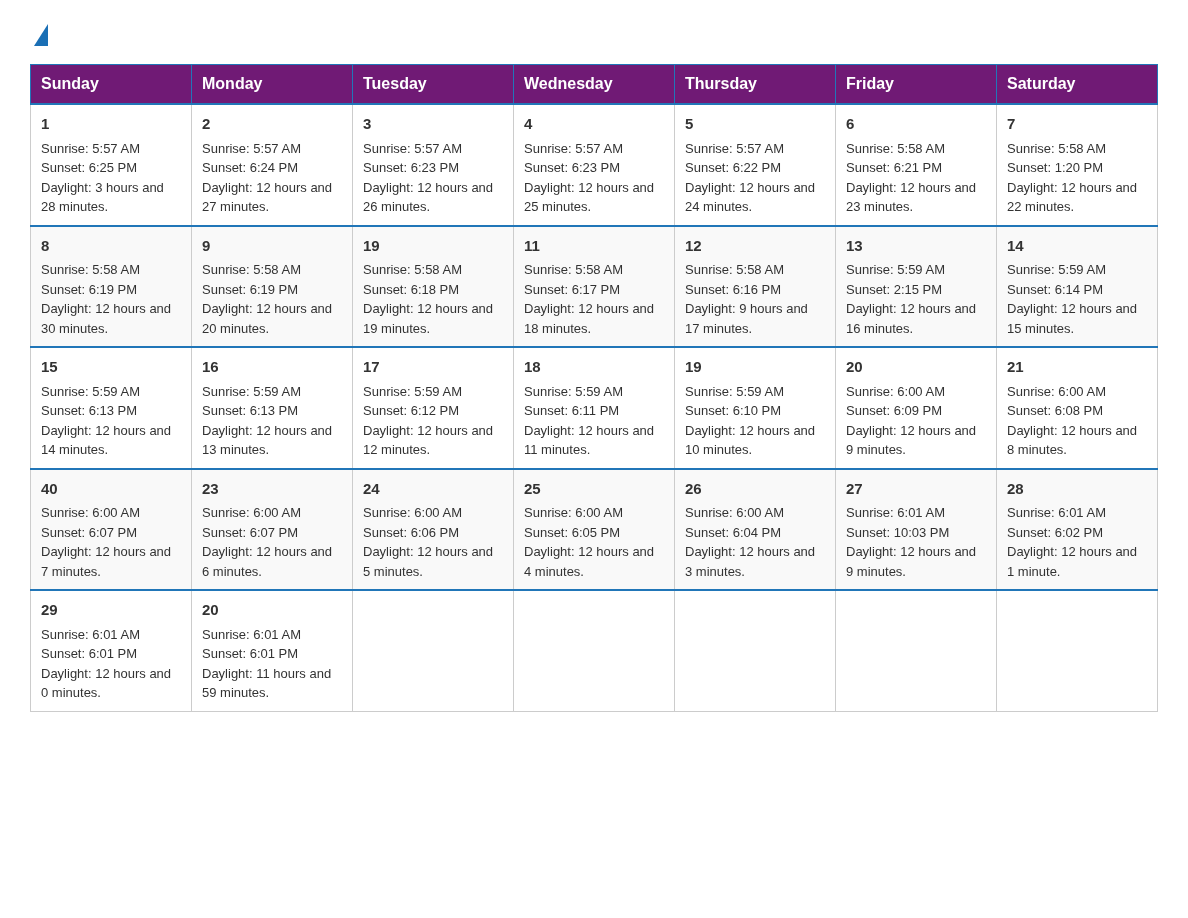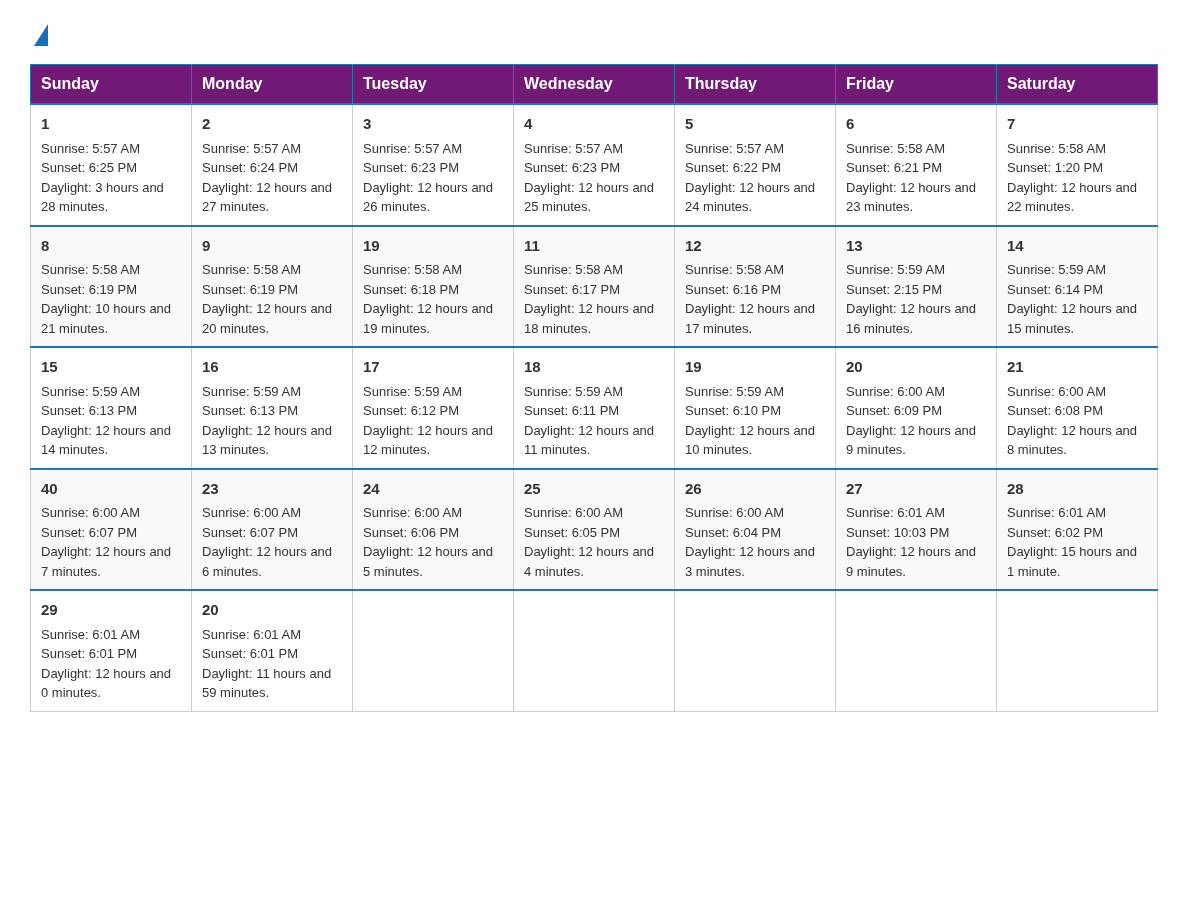--- a/index.html
+++ b/index.html
@@ -139,45 +139,45 @@
   <tr>
         <td><span class="day-number">1</span><span class="day-info">Sunrise: 5:57 AM</span><br><span class="day-info">Sunset: 6:25 PM</span><br><span class="day-info">Daylight: 3 hours and 28 minutes.</span></td>
         <td><span class="day-number">2</span><span class="day-info">Sunrise: 5:57 AM</span><br><span class="day-info">Sunset: 6:24 PM</span><br><span class="day-info">Daylight: 12 hours and 27 minutes.</span></td>
         <td><span class="day-number">3</span><span class="day-info">Sunrise: 5:57 AM</span><br><span class="day-info">Sunset: 6:23 PM</span><br><span class="day-info">Daylight: 12 hours and 26 minutes.</span></td>
         <td><span class="day-number">4</span><span class="day-info">Sunrise: 5:57 AM</span><br><span class="day-info">Sunset: 6:23 PM</span><br><span class="day-info">Daylight: 12 hours and 25 minutes.</span></td>
         <td><span class="day-number">5</span><span class="day-info">Sunrise: 5:57 AM</span><br><span class="day-info">Sunset: 6:22 PM</span><br><span class="day-info">Daylight: 12 hours and 24 minutes.</span></td>
         <td><span class="day-number">6</span><span class="day-info">Sunrise: 5:58 AM</span><br><span class="day-info">Sunset: 6:21 PM</span><br><span class="day-info">Daylight: 12 hours and 23 minutes.</span></td>
         <td><span class="day-number">7</span><span class="day-info">Sunrise: 5:58 AM</span><br><span class="day-info">Sunset: 1:20 PM</span><br><span class="day-info">Daylight: 12 hours and 22 minutes.</span></td>
       </tr>
       <tr>
-        <td><span class="day-number">8</span><span class="day-info">Sunrise: 5:58 AM</span><br><span class="day-info">Sunset: 6:19 PM</span><br><span class="day-info">Daylight: 10 hours and 21 minutes.</span></td>
+        <td><span class="day-number">8</span><span class="day-info">Sunrise: 5:58 AM</span><br><span class="day-info">Sunset: 6:19 PM</span><br><span class="day-info">Daylight: 12 hours and 30 minutes.</span></td>
         <td><span class="day-number">9</span><span class="day-info">Sunrise: 5:58 AM</span><br><span class="day-info">Sunset: 6:19 PM</span><br><span class="day-info">Daylight: 12 hours and 20 minutes.</span></td>
         <td><span class="day-number">19</span><span class="day-info">Sunrise: 5:58 AM</span><br><span class="day-info">Sunset: 6:18 PM</span><br><span class="day-info">Daylight: 12 hours and 19 minutes.</span></td>
         <td><span class="day-number">11</span><span class="day-info">Sunrise: 5:58 AM</span><br><span class="day-info">Sunset: 6:17 PM</span><br><span class="day-info">Daylight: 12 hours and 18 minutes.</span></td>
-        <td><span class="day-number">12</span><span class="day-info">Sunrise: 5:58 AM</span><br><span class="day-info">Sunset: 6:16 PM</span><br><span class="day-info">Daylight: 12 hours and 17 minutes.</span></td>
+        <td><span class="day-number">12</span><span class="day-info">Sunrise: 5:58 AM</span><br><span class="day-info">Sunset: 6:16 PM</span><br><span class="day-info">Daylight: 9 hours and 17 minutes.</span></td>
         <td><span class="day-number">13</span><span class="day-info">Sunrise: 5:59 AM</span><br><span class="day-info">Sunset: 2:15 PM</span><br><span class="day-info">Daylight: 12 hours and 16 minutes.</span></td>
         <td><span class="day-number">14</span><span class="day-info">Sunrise: 5:59 AM</span><br><span class="day-info">Sunset: 6:14 PM</span><br><span class="day-info">Daylight: 12 hours and 15 minutes.</span></td>
       </tr>
       <tr>
         <td><span class="day-number">15</span><span class="day-info">Sunrise: 5:59 AM</span><br><span class="day-info">Sunset: 6:13 PM</span><br><span class="day-info">Daylight: 12 hours and 14 minutes.</span></td>
         <td><span class="day-number">16</span><span class="day-info">Sunrise: 5:59 AM</span><br><span class="day-info">Sunset: 6:13 PM</span><br><span class="day-info">Daylight: 12 hours and 13 minutes.</span></td>
         <td><span class="day-number">17</span><span class="day-info">Sunrise: 5:59 AM</span><br><span class="day-info">Sunset: 6:12 PM</span><br><span class="day-info">Daylight: 12 hours and 12 minutes.</span></td>
         <td><span class="day-number">18</span><span class="day-info">Sunrise: 5:59 AM</span><br><span class="day-info">Sunset: 6:11 PM</span><br><span class="day-info">Daylight: 12 hours and 11 minutes.</span></td>
         <td><span class="day-number">19</span><span class="day-info">Sunrise: 5:59 AM</span><br><span class="day-info">Sunset: 6:10 PM</span><br><span class="day-info">Daylight: 12 hours and 10 minutes.</span></td>
         <td><span class="day-number">20</span><span class="day-info">Sunrise: 6:00 AM</span><br><span class="day-info">Sunset: 6:09 PM</span><br><span class="day-info">Daylight: 12 hours and 9 minutes.</span></td>
         <td><span class="day-number">21</span><span class="day-info">Sunrise: 6:00 AM</span><br><span class="day-info">Sunset: 6:08 PM</span><br><span class="day-info">Daylight: 12 hours and 8 minutes.</span></td>
       </tr>
       <tr>
         <td><span class="day-number">40</span><span class="day-info">Sunrise: 6:00 AM</span><br><span class="day-info">Sunset: 6:07 PM</span><br><span class="day-info">Daylight: 12 hours and 7 minutes.</span></td>
         <td><span class="day-number">23</span><span class="day-info">Sunrise: 6:00 AM</span><br><span class="day-info">Sunset: 6:07 PM</span><br><span class="day-info">Daylight: 12 hours and 6 minutes.</span></td>
         <td><span class="day-number">24</span><span class="day-info">Sunrise: 6:00 AM</span><br><span class="day-info">Sunset: 6:06 PM</span><br><span class="day-info">Daylight: 12 hours and 5 minutes.</span></td>
         <td><span class="day-number">25</span><span class="day-info">Sunrise: 6:00 AM</span><br><span class="day-info">Sunset: 6:05 PM</span><br><span class="day-info">Daylight: 12 hours and 4 minutes.</span></td>
         <td><span class="day-number">26</span><span class="day-info">Sunrise: 6:00 AM</span><br><span class="day-info">Sunset: 6:04 PM</span><br><span class="day-info">Daylight: 12 hours and 3 minutes.</span></td>
         <td><span class="day-number">27</span><span class="day-info">Sunrise: 6:01 AM</span><br><span class="day-info">Sunset: 10:03 PM</span><br><span class="day-info">Daylight: 12 hours and 9 minutes.</span></td>
-        <td><span class="day-number">28</span><span class="day-info">Sunrise: 6:01 AM</span><br><span class="day-info">Sunset: 6:02 PM</span><br><span class="day-info">Daylight: 15 hours and 1 minute.</span></td>
+        <td><span class="day-number">28</span><span class="day-info">Sunrise: 6:01 AM</span><br><span class="day-info">Sunset: 6:02 PM</span><br><span class="day-info">Daylight: 12 hours and 1 minute.</span></td>
       </tr>
       <tr>
         <td><span class="day-number">29</span><span class="day-info">Sunrise: 6:01 AM</span><br><span class="day-info">Sunset: 6:01 PM</span><br><span class="day-info">Daylight: 12 hours and 0 minutes.</span></td>
         <td><span class="day-number">20</span><span class="day-info">Sunrise: 6:01 AM</span><br><span class="day-info">Sunset: 6:01 PM</span><br><span class="day-info">Daylight: 11 hours and 59 minutes.</span></td>
         <td class="empty-cell"></td>
         <td class="empty-cell"></td>
         <td class="empty-cell"></td>
         <td class="empty-cell"></td>
         <td class="empty-cell"></td>
       </tr>

